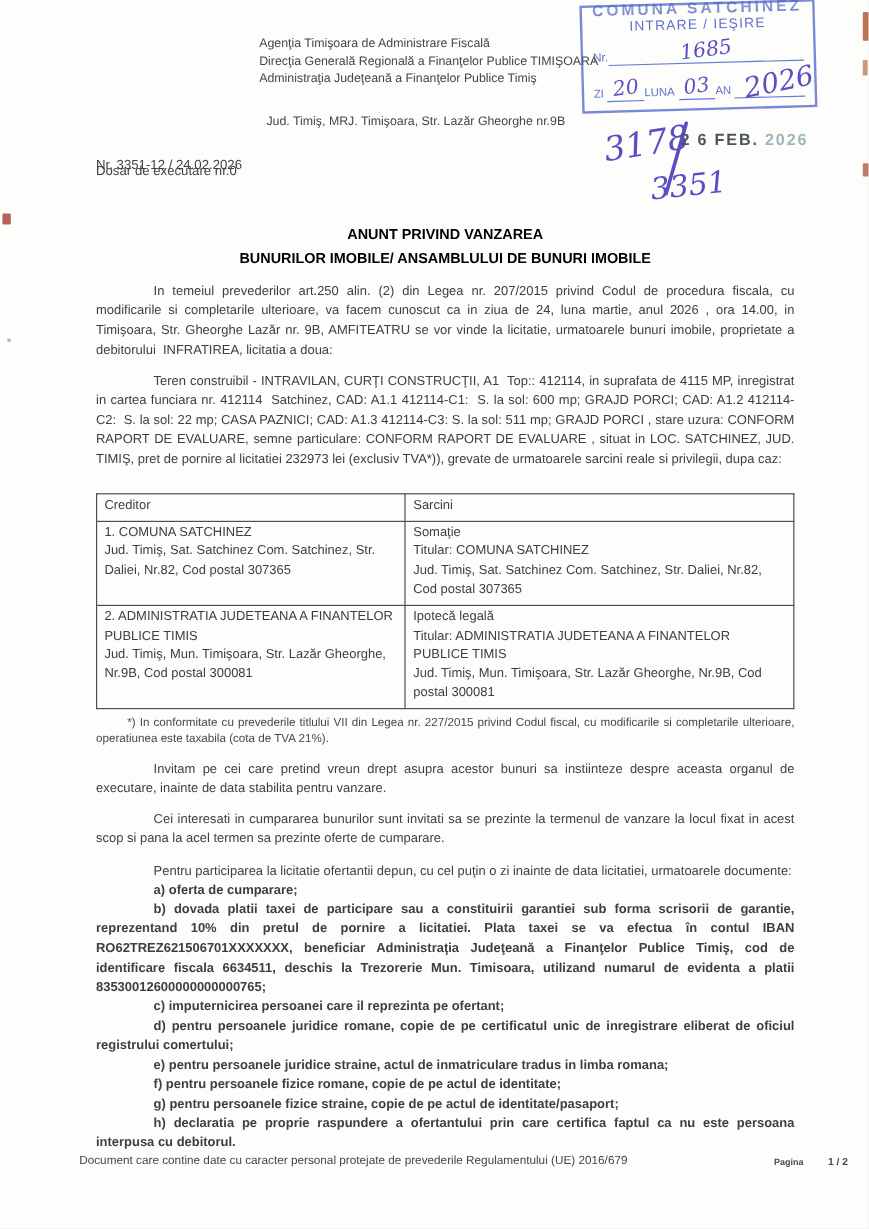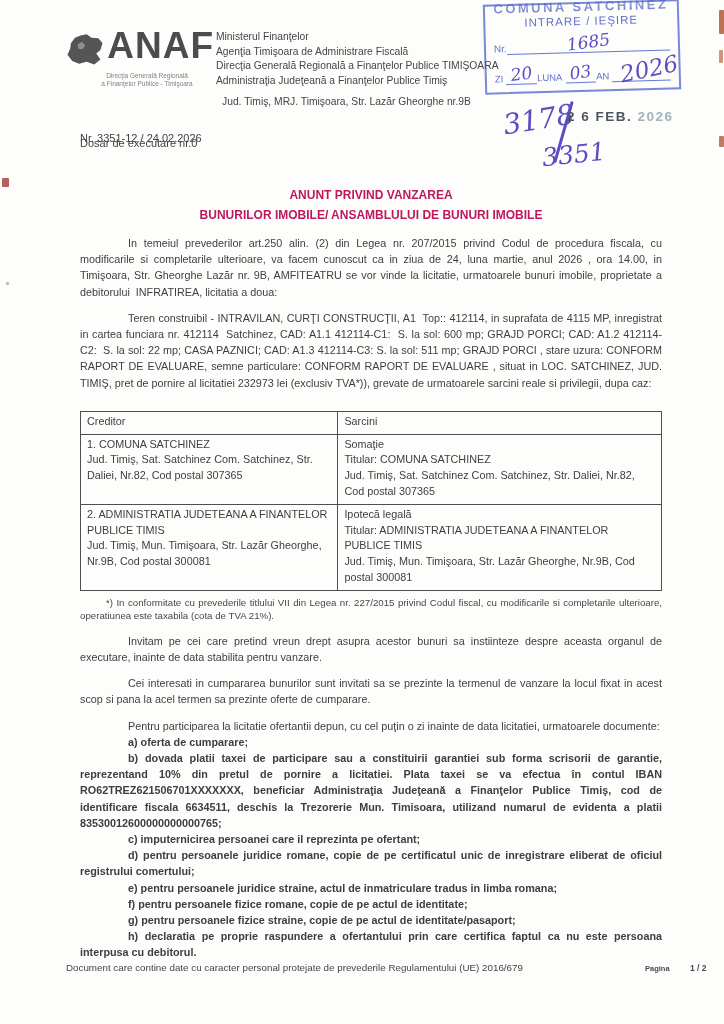--- a/index.html
+++ b/index.html
@@ -65,21 +65,21 @@
 
   
   .hw-top { position: absolute; left: 503px; top: 103px; font-family: "DejaVu Serif", serif; font-style: italic; color: #5b4dc2; font-size: 28px; transform: rotate(-9deg); }
   .hw-slash { position: absolute; left: 562px; top: 100px; width: 2.5px; height: 64px; background: #5b4dc2; transform: rotate(16deg); border-radius: 2px; }
   .hw-bottom { position: absolute; left: 542px; top: 140px; font-family: "DejaVu Serif", serif; font-style: italic; color: #5b4dc2; font-size: 25px; transform: rotate(-6deg); }
   .date-stamp { position: absolute; left: 567px; top: 109px; font-size: 13.5px; font-weight: bold; color: #4d555c; letter-spacing: 1.5px; white-space: nowrap; }
   .date-stamp .year { color: #a0b4ba; }
 
   
   .doc-body { position: absolute; left: 80px; right: 62px; top: 185px; font-size: 10.8px; line-height: 16.2px; text-align: justify; color: #3e3e3e; }
-  .doc-title { text-align: center; font-weight: bold; font-size: 12px; line-height: 20px; color: #be185d; }
+  .doc-title { text-align: center; font-weight: bold; font-size: 12px; line-height: 20px; color: #000000; }
   .doc-body p.para { text-indent: 48px; margin-top: 10px; }
   .section-b { margin-top: 13px; white-space: pre-wrap; }
   .list-item { text-indent: 48px; margin-top: 0; font-weight: bold; }
 
   
   table.sarcini { border-collapse: collapse; width: 100%; margin-top: 20px; table-layout: fixed; }
   table.sarcini th, table.sarcini td {
     border: 1.4px solid #4f4f4f; vertical-align: top;
     font-size: 10.8px; font-weight: normal; text-align: left;
     padding: 2px 6px 4px 6px; line-height: 15.8px;
@@ -103,36 +103,22 @@
   .art-r2 { right: 1px; top: 50px; width: 4px; height: 13px; background: #b56a45; opacity: .7; }
   .art-r3 { right: 0; top: 136px; width: 5px; height: 11px; background: #a64f30; opacity: .75; }
   .art-l1 { left: 2px; top: 178px; width: 7px; height: 9px; background: #a03c2e; opacity: .8; }
   .art-l2 { left: 6px; top: 282px; width: 3px; height: 3px; background: #9a9a9a; opacity: .7; }
 </style>
 </head>
 <body>
 
 <div class="page">
 
-  <div class="logo-block">
-    <div class="logo-row">
-      <svg class="logo-map" viewBox="0 0 60 52" xmlns="http://www.w3.org/2000/svg">
-        <path d="M10,16 L16,8 L24,5 L33,3 L40,8 L50,9 L56,16 L53,26 L47,31 L53,40 L44,47 L33,43 L22,46 L12,42 L5,33 L9,24 Z" fill="#555555"></path>
-        <path d="M20,18 l6,-4 l5,5 l-4,6 l-6,-1 z" fill="#fdfdfc" opacity="0.35"></path>
-      </svg>
-      <span class="logo-brand">ANAF</span>
-    </div>
-    <div class="logo-sub">
-      <div>Direcţia Generală Regională</div>
-      <div>a Finanţelor Publice - Timişoara</div>
-    </div>
-  </div>
 
   <div class="org-lines">
-    <div>Ministerul Finanţelor</div>
     <div>Agenţia Timişoara de Administrare Fiscală</div>
     <div>Direcţia Generală Regională a Finanţelor Publice TIMIŞOARA</div>
     <div>Administraţia Judeţeană a Finanţelor Publice Timiş</div>
   </div>
 
   <div class="hq-address">Jud. Timiş, MRJ. Timişoara, Str. Lazăr Gheorghe nr.9B</div>
   <div class="dosar-line">Dosar de executare nr.0</div>
   <div class="nr-line">Nr. 3351-12 / 24.02.2026</div>
 
   <div class="stamp">

